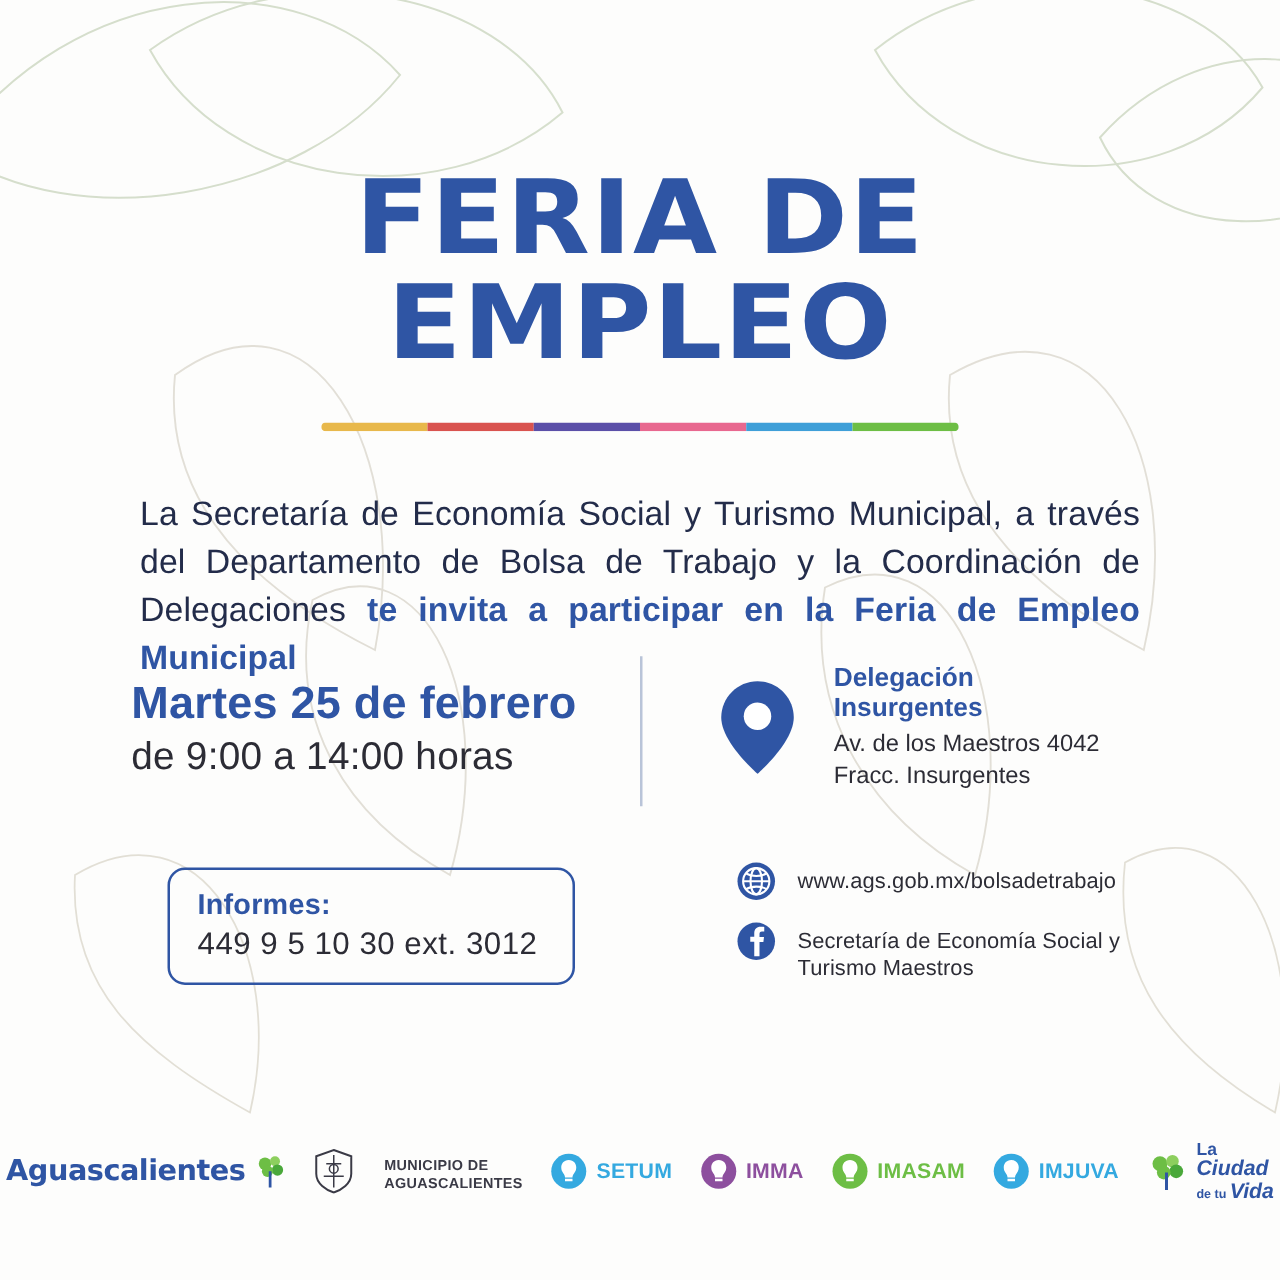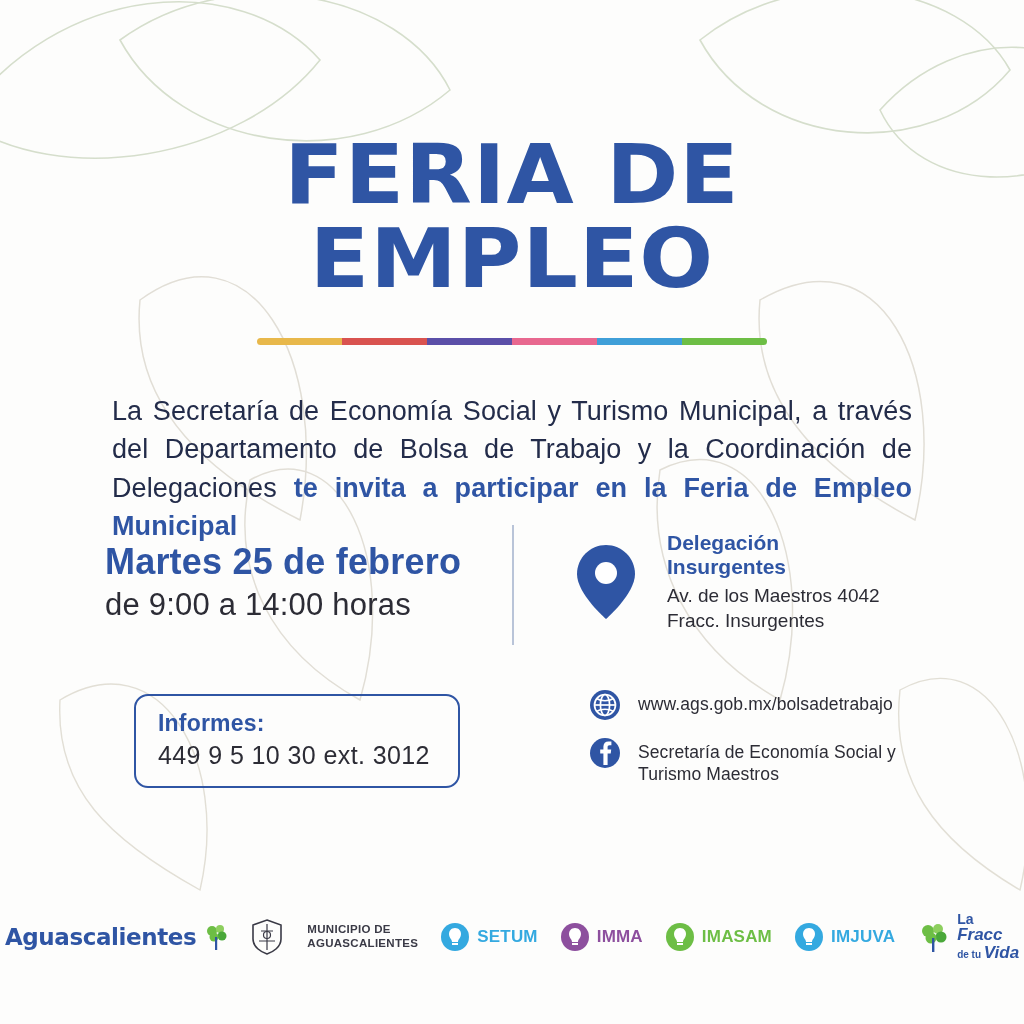--- a/index.html
+++ b/index.html
@@ -224,21 +224,21 @@
   }
   .logo-ags {
     font-family: "DejaVu Sans", sans-serif;
     font-weight: 700;
     font-size: 23px;
     color: #2f55a4;
     letter-spacing: -0.4px;
   }
   .muni {
     display: flex;
-    align-items: center;
+    align-items: flex-end;
     gap: 24px;
   }
   .muni-text {
     font-size: 11.5px;
     font-weight: 700;
     color: #3a3a46;
     line-height: 1.2;
     letter-spacing: 0.3px;
   }
   .brand-label {
@@ -440,21 +440,21 @@
       <div class="logo ciudad">
         <svg width="34" height="34" viewBox="0 0 34 34">
           <circle cx="11" cy="11" r="6" fill="#6dbe45"></circle>
           <circle cx="21" cy="9" r="5" fill="#8dcf5e"></circle>
           <circle cx="24" cy="17" r="5.5" fill="#4aa83a"></circle>
           <circle cx="14" cy="18" r="5.5" fill="#6dbe45"></circle>
           <rect x="15" y="18" width="2.4" height="14" fill="#2f55a4"></rect>
         </svg>
         <div class="ciudad-text">
           <div class="ciudad-l1">La</div>
-          <div class="ciudad-l3">Fracc</div>
+          <div class="ciudad-l3">Ciudad</div>
           <div class="ciudad-l2"><span>de tu</span> <span class="ciudad-l3">Vida</span></div>
         </div>
       </div>
 
     </div>
 
   </div>
 </div>
 
 </body></html>

